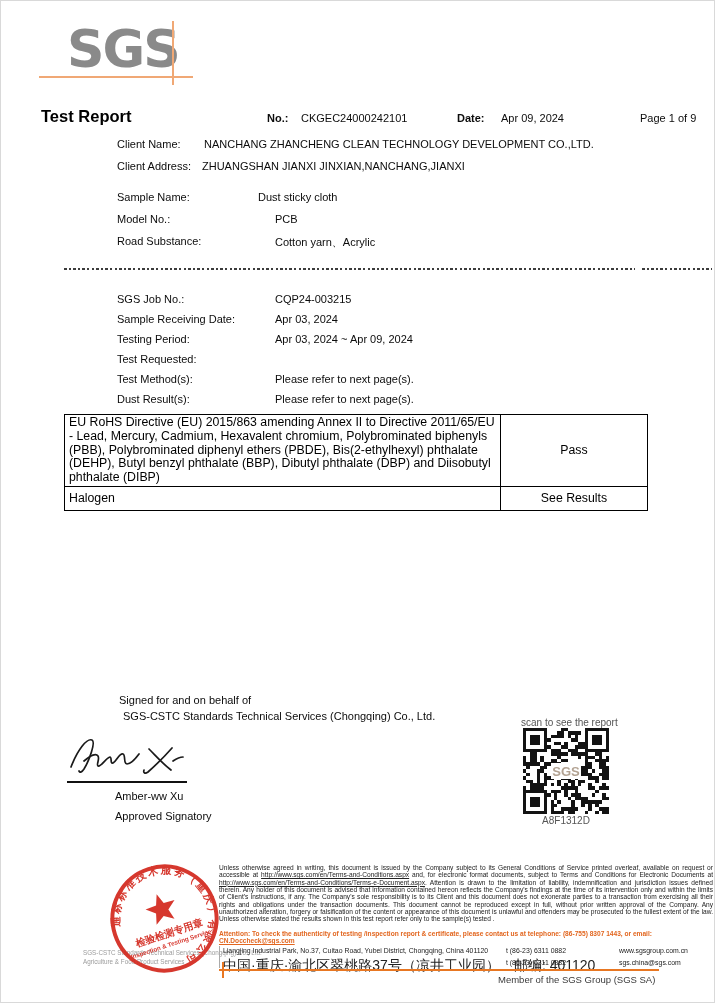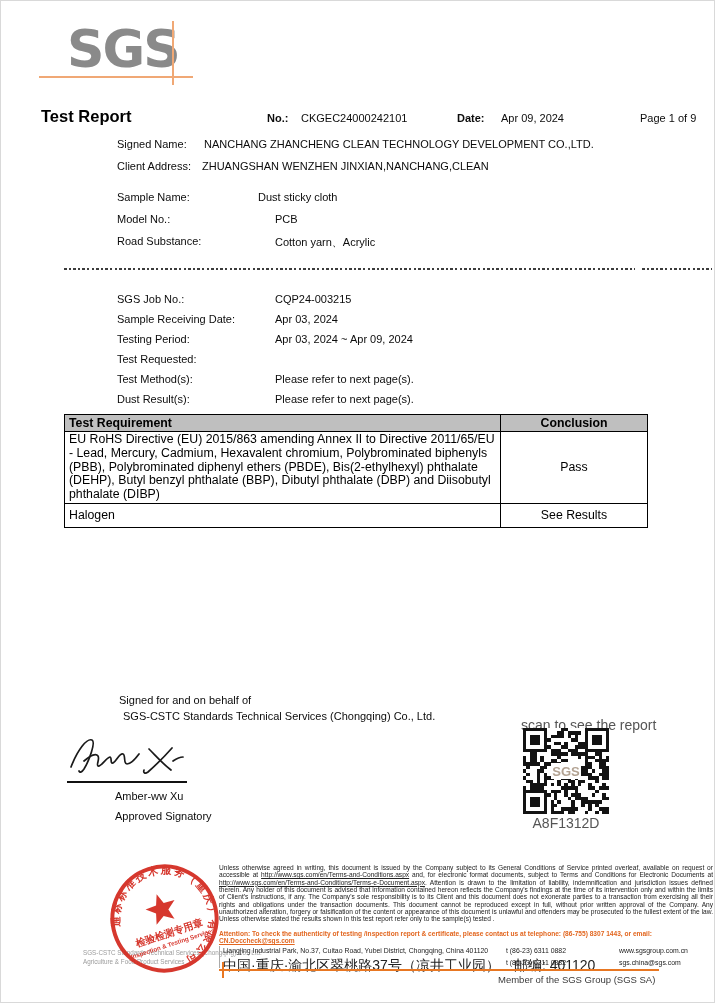--- a/index.html
+++ b/index.html
@@ -18,43 +18,43 @@
   table.results th{background:#bfbfbf;text-align:left;height:14px;}
   table.results th.c,table.results td.c{text-align:center;}
   td.req{line-height:13.8px;padding:2px 4px;}
   .fine{font-size:6.6px;line-height:7.35px;text-align:justify;color:#222;}
   .fine .u{text-decoration:underline;}
   .attn{font-size:6.6px;line-height:7.35px;font-weight:bold;color:#e2661f;}
   .attn .u{text-decoration:underline;}
   .addr-sm{font-size:6.9px;color:#222;white-space:nowrap;}
   .addr-cn{font-size:14px;color:#222;white-space:nowrap;}
   .graysmall{font-size:6.3px;color:#9b9b9b;white-space:nowrap;}
-  .qr-caption{font-size:14px;color:#555;white-space:nowrap;}
+  .qr-caption{font-size:10px;color:#555;white-space:nowrap;}
   .member{font-size:9.5px;color:#3a3a3a;white-space:nowrap;}
 </style>
 </head>
 <body>
 
 <div class="page">
 
   <div class="abs logo-text" style="left:66px;top:18px;">SGS</div>
   <div class="abs oline" style="left:38px;top:75px;width:154px;height:2px;"></div>
   <div class="abs oline" style="left:171px;top:20px;width:2px;height:64px;"></div>
 
   <div class="abs title" style="left:40px;top:106px;">Test Report</div>
   <div class="abs t b" style="left:218px;top:111px;">No.:</div>
   <div class="abs t" style="left:252px;top:111px;">CKGEC24000242101</div>
   <div class="abs t b" style="left:408px;top:111px;">Date:</div>
   <div class="abs t" style="left:452px;top:111px;">Apr 09, 2024</div>
   <div class="abs t" style="left:591px;top:111px;">Page 1 of 9</div>
 
-  <div class="abs t" style="left:68px;top:137px;">Signed Name:</div>
+  <div class="abs t" style="left:68px;top:137px;">Client Name:</div>
   <div class="abs t" style="left:155px;top:137px;">NANCHANG ZHANCHENG CLEAN TECHNOLOGY DEVELOPMENT CO.,LTD.</div>
   <div class="abs t" style="left:68px;top:159px;">Client Address:</div>
-  <div class="abs t" style="left:153px;top:159px;">ZHUANGSHAN WENZHEN JINXIAN,NANCHANG,CLEAN</div>
+  <div class="abs t" style="left:153px;top:159px;">ZHUANGSHAN JIANXI JINXIAN,NANCHANG,JIANXI</div>
 
   <div class="abs t" style="left:68px;top:190px;">Sample Name:</div>
   <div class="abs t" style="left:209px;top:190px;">Dust sticky cloth</div>
   <div class="abs t" style="left:68px;top:212px;">Model No.:</div>
   <div class="abs t" style="left:226px;top:212px;">PCB</div>
   <div class="abs t" style="left:68px;top:234px;">Road Substance:</div>
   <div class="abs t" style="left:226px;top:234px;">Cotton yarn、Acrylic</div>
 
   <div class="abs dash" style="left:63px;top:267px;width:571px;"></div>
   <div class="abs dash" style="left:641px;top:267px;width:70px;"></div>
@@ -70,24 +70,20 @@
   <div class="abs t" style="left:226px;top:372px;">Please refer to next page(s).</div>
   <div class="abs t" style="left:68px;top:392px;">Dust Result(s):</div>
   <div class="abs t" style="left:226px;top:392px;">Please refer to next page(s).</div>
 
   <table class="results abs" style="left:63px;top:413px;">
     <colgroup>
         <col style="width:436px">
         <col style="width:147px">
       </colgroup>
     <tbody>
-        <tr>
-      <th>Test Requirement</th>
-      <th class="c">Conclusion</th>
-    </tr>
     <tr>
       <td class="req">EU RoHS Directive (EU) 2015/863 amending Annex II to Directive 2011/65/EU - Lead, Mercury, Cadmium, Hexavalent chromium, Polybrominated biphenyls (PBB), Polybrominated diphenyl ethers (PBDE), Bis(2-ethylhexyl) phthalate (DEHP), Butyl benzyl phthalate (BBP), Dibutyl phthalate (DBP) and Diisobutyl phthalate (DIBP)</td>
       <td class="c">Pass</td>
     </tr>
     <tr style="height:24px;">
       <td>Halogen</td>
       <td class="c">See Results</td>
     </tr>
   </tbody>
     </table>

